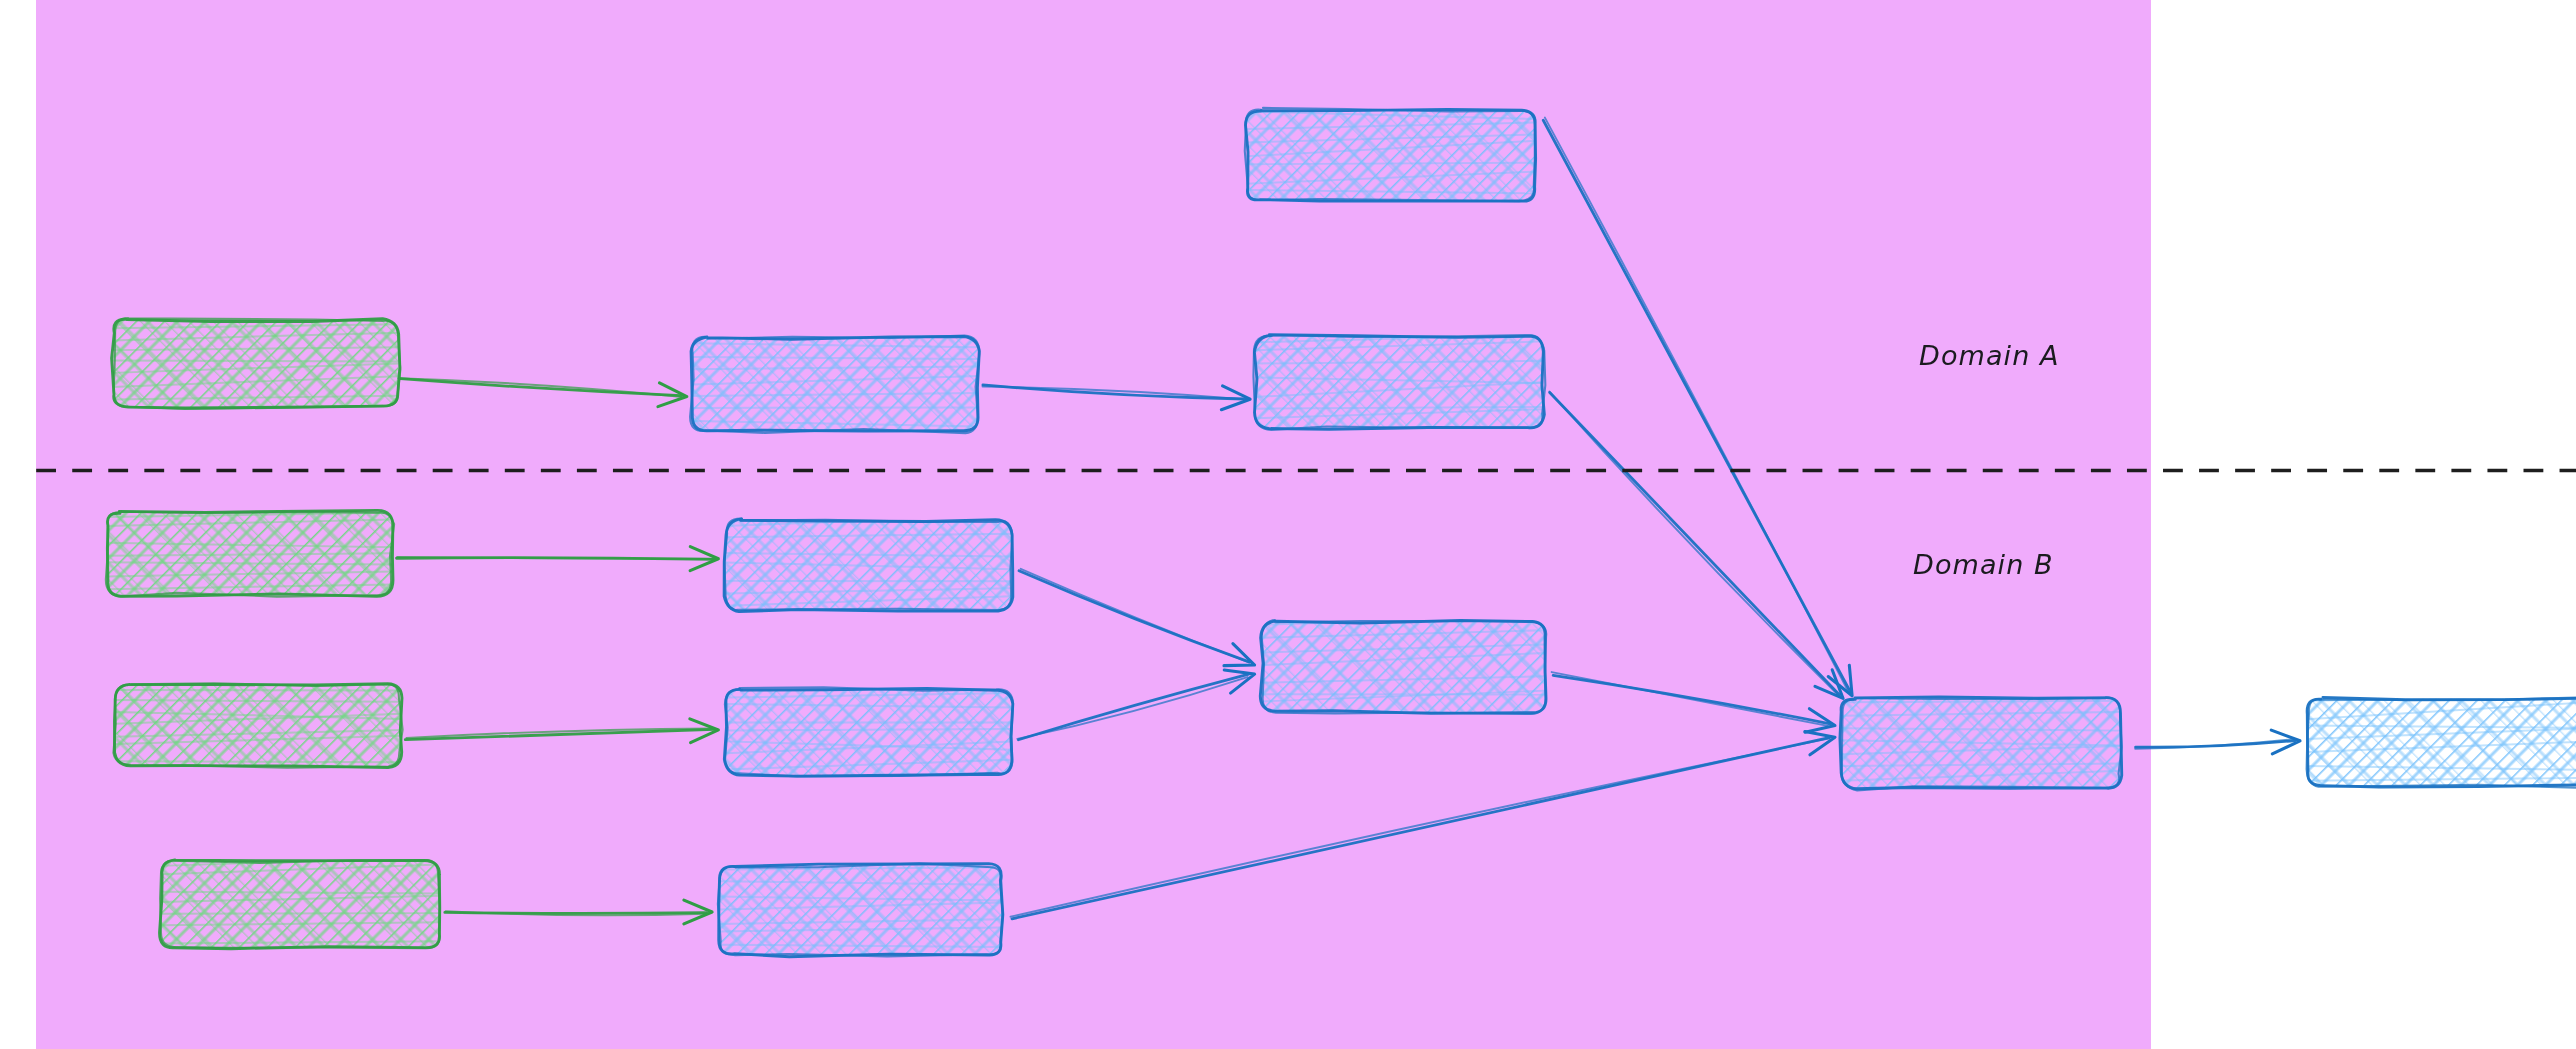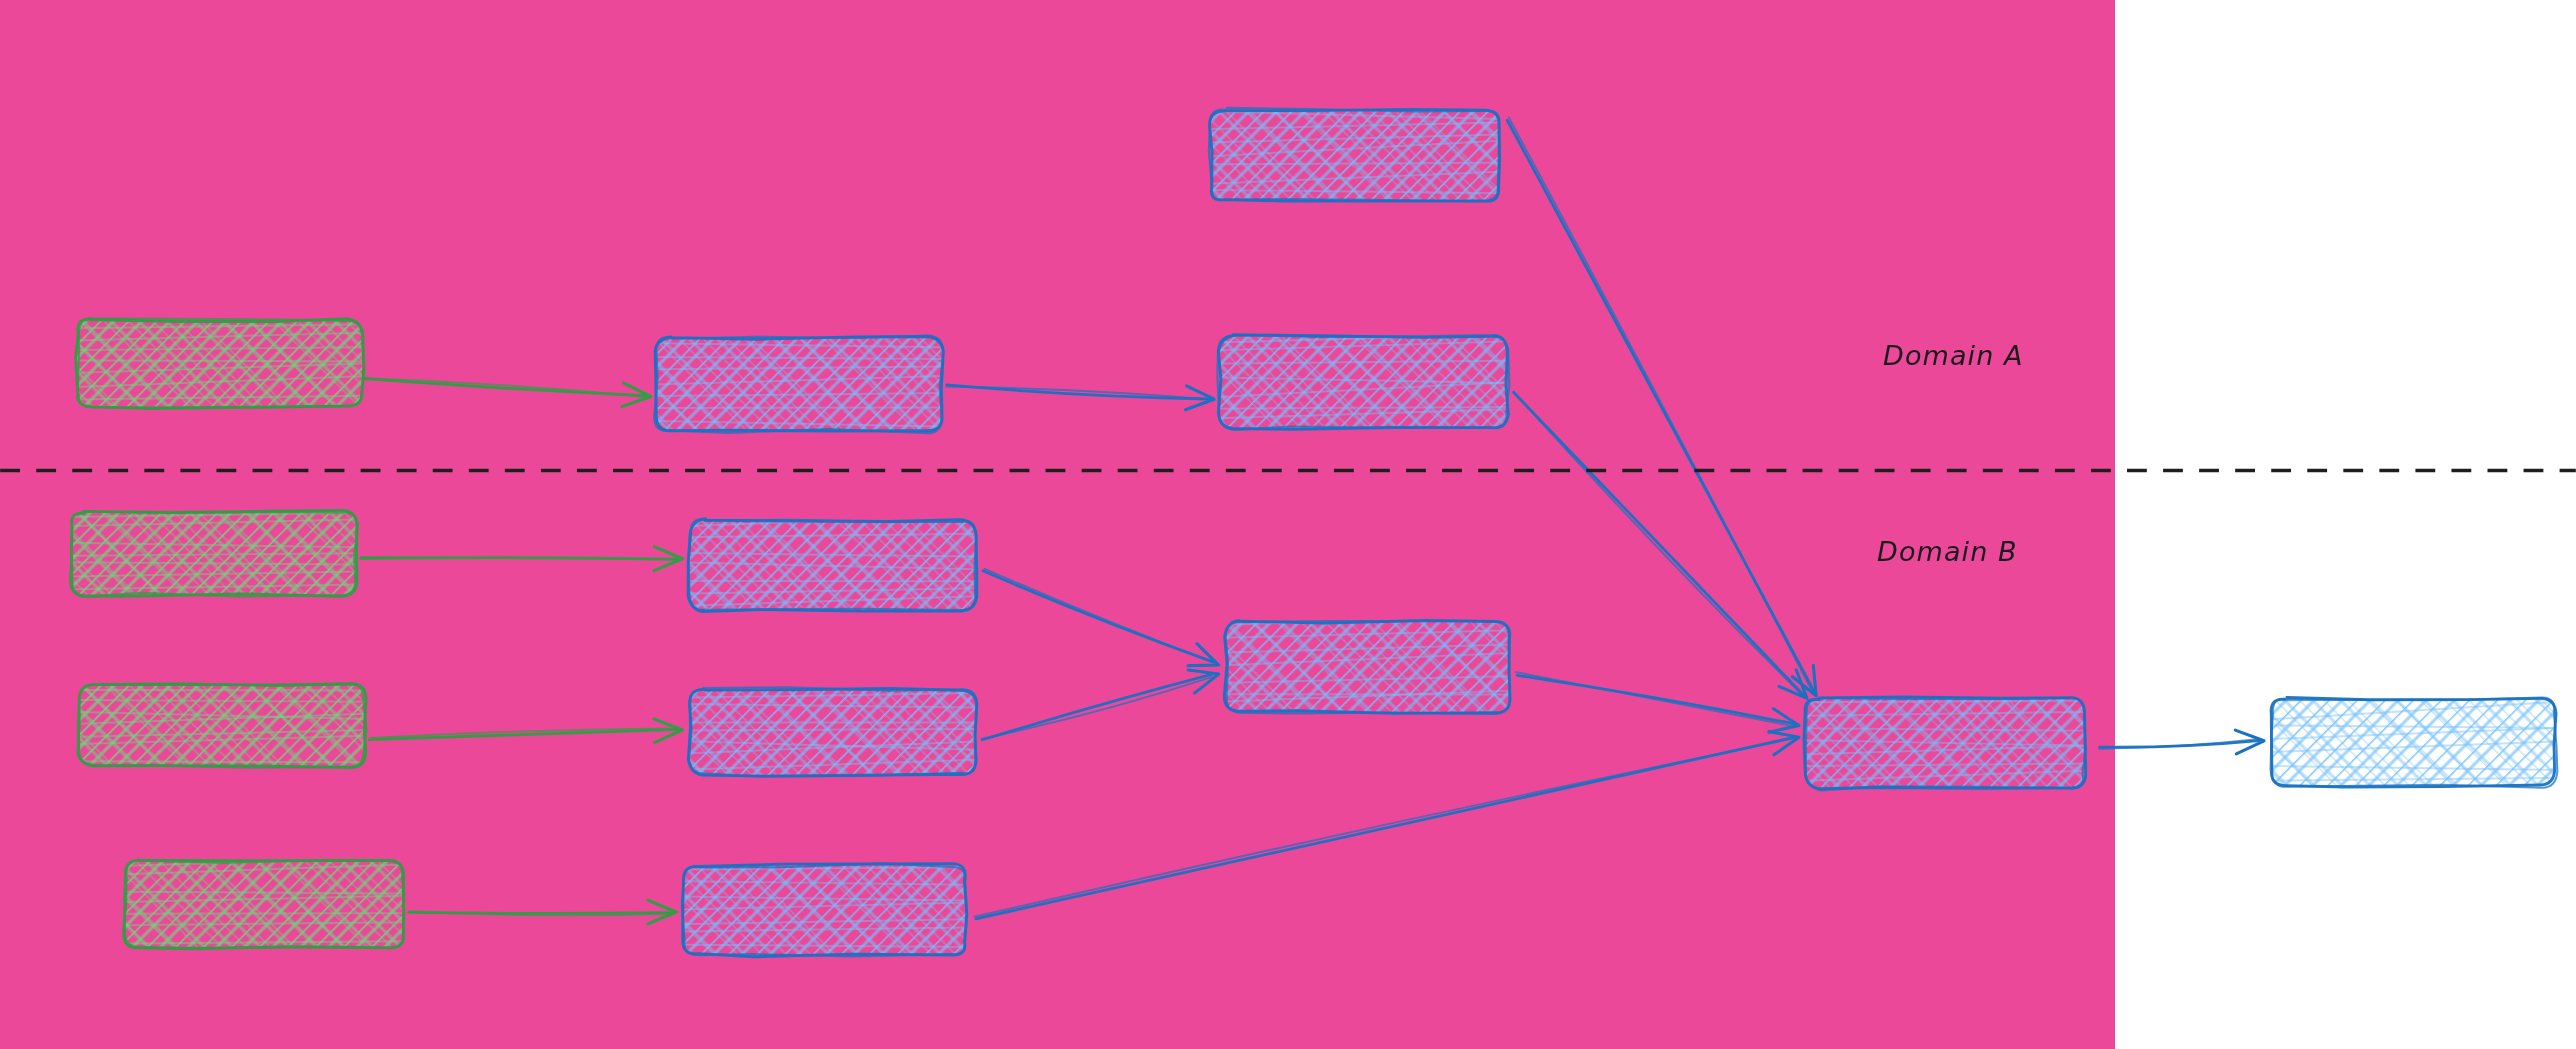--- a/index.html
+++ b/index.html
@@ -11,21 +11,22 @@
   body {
     width: 2576px;
     height: 1049px;
     font-family: "DejaVu Sans", sans-serif;
     overflow: hidden;
   }
   #canvas-root {
     position: relative;
     width: 2115px;
     height: 1049px;
-    background: #ec4899;
+    background: #f0abfc;
+    margin-left: 36px;
   }
   #diagram-svg {
     position: absolute;
     top: 0;
     left: 0;
     width: 2576px;
     height: 1049px;
     display: block;
   }
   .domain-label {
@@ -33,21 +34,21 @@
     font-family: "DejaVu Sans", sans-serif;
     font-size: 27px;
     font-style: italic;
     font-weight: 400;
     color: #1b1b1f;
     letter-spacing: 1.1px;
     white-space: nowrap;
     user-select: none;
   }
   #domain-a-label { left: 1883px; top: 340px; }
-  #domain-b-label { left: 1877px; top: 536px; }
+  #domain-b-label { left: 1877px; top: 549px; }
 </style>
 </head>
 <body>
 
 <div id="canvas-root">
 
   <svg id="diagram-svg" viewBox="0 0 2858 1164" xmlns="http://www.w3.org/2000/svg">
     <defs>
       <pattern id="hatch-green" width="22" height="22" patternUnits="userSpaceOnUse" patternTransform="rotate(45)">
         <line x1="0" y1="0" x2="0" y2="22" stroke="#69db7c" stroke-width="3.4"></line>

